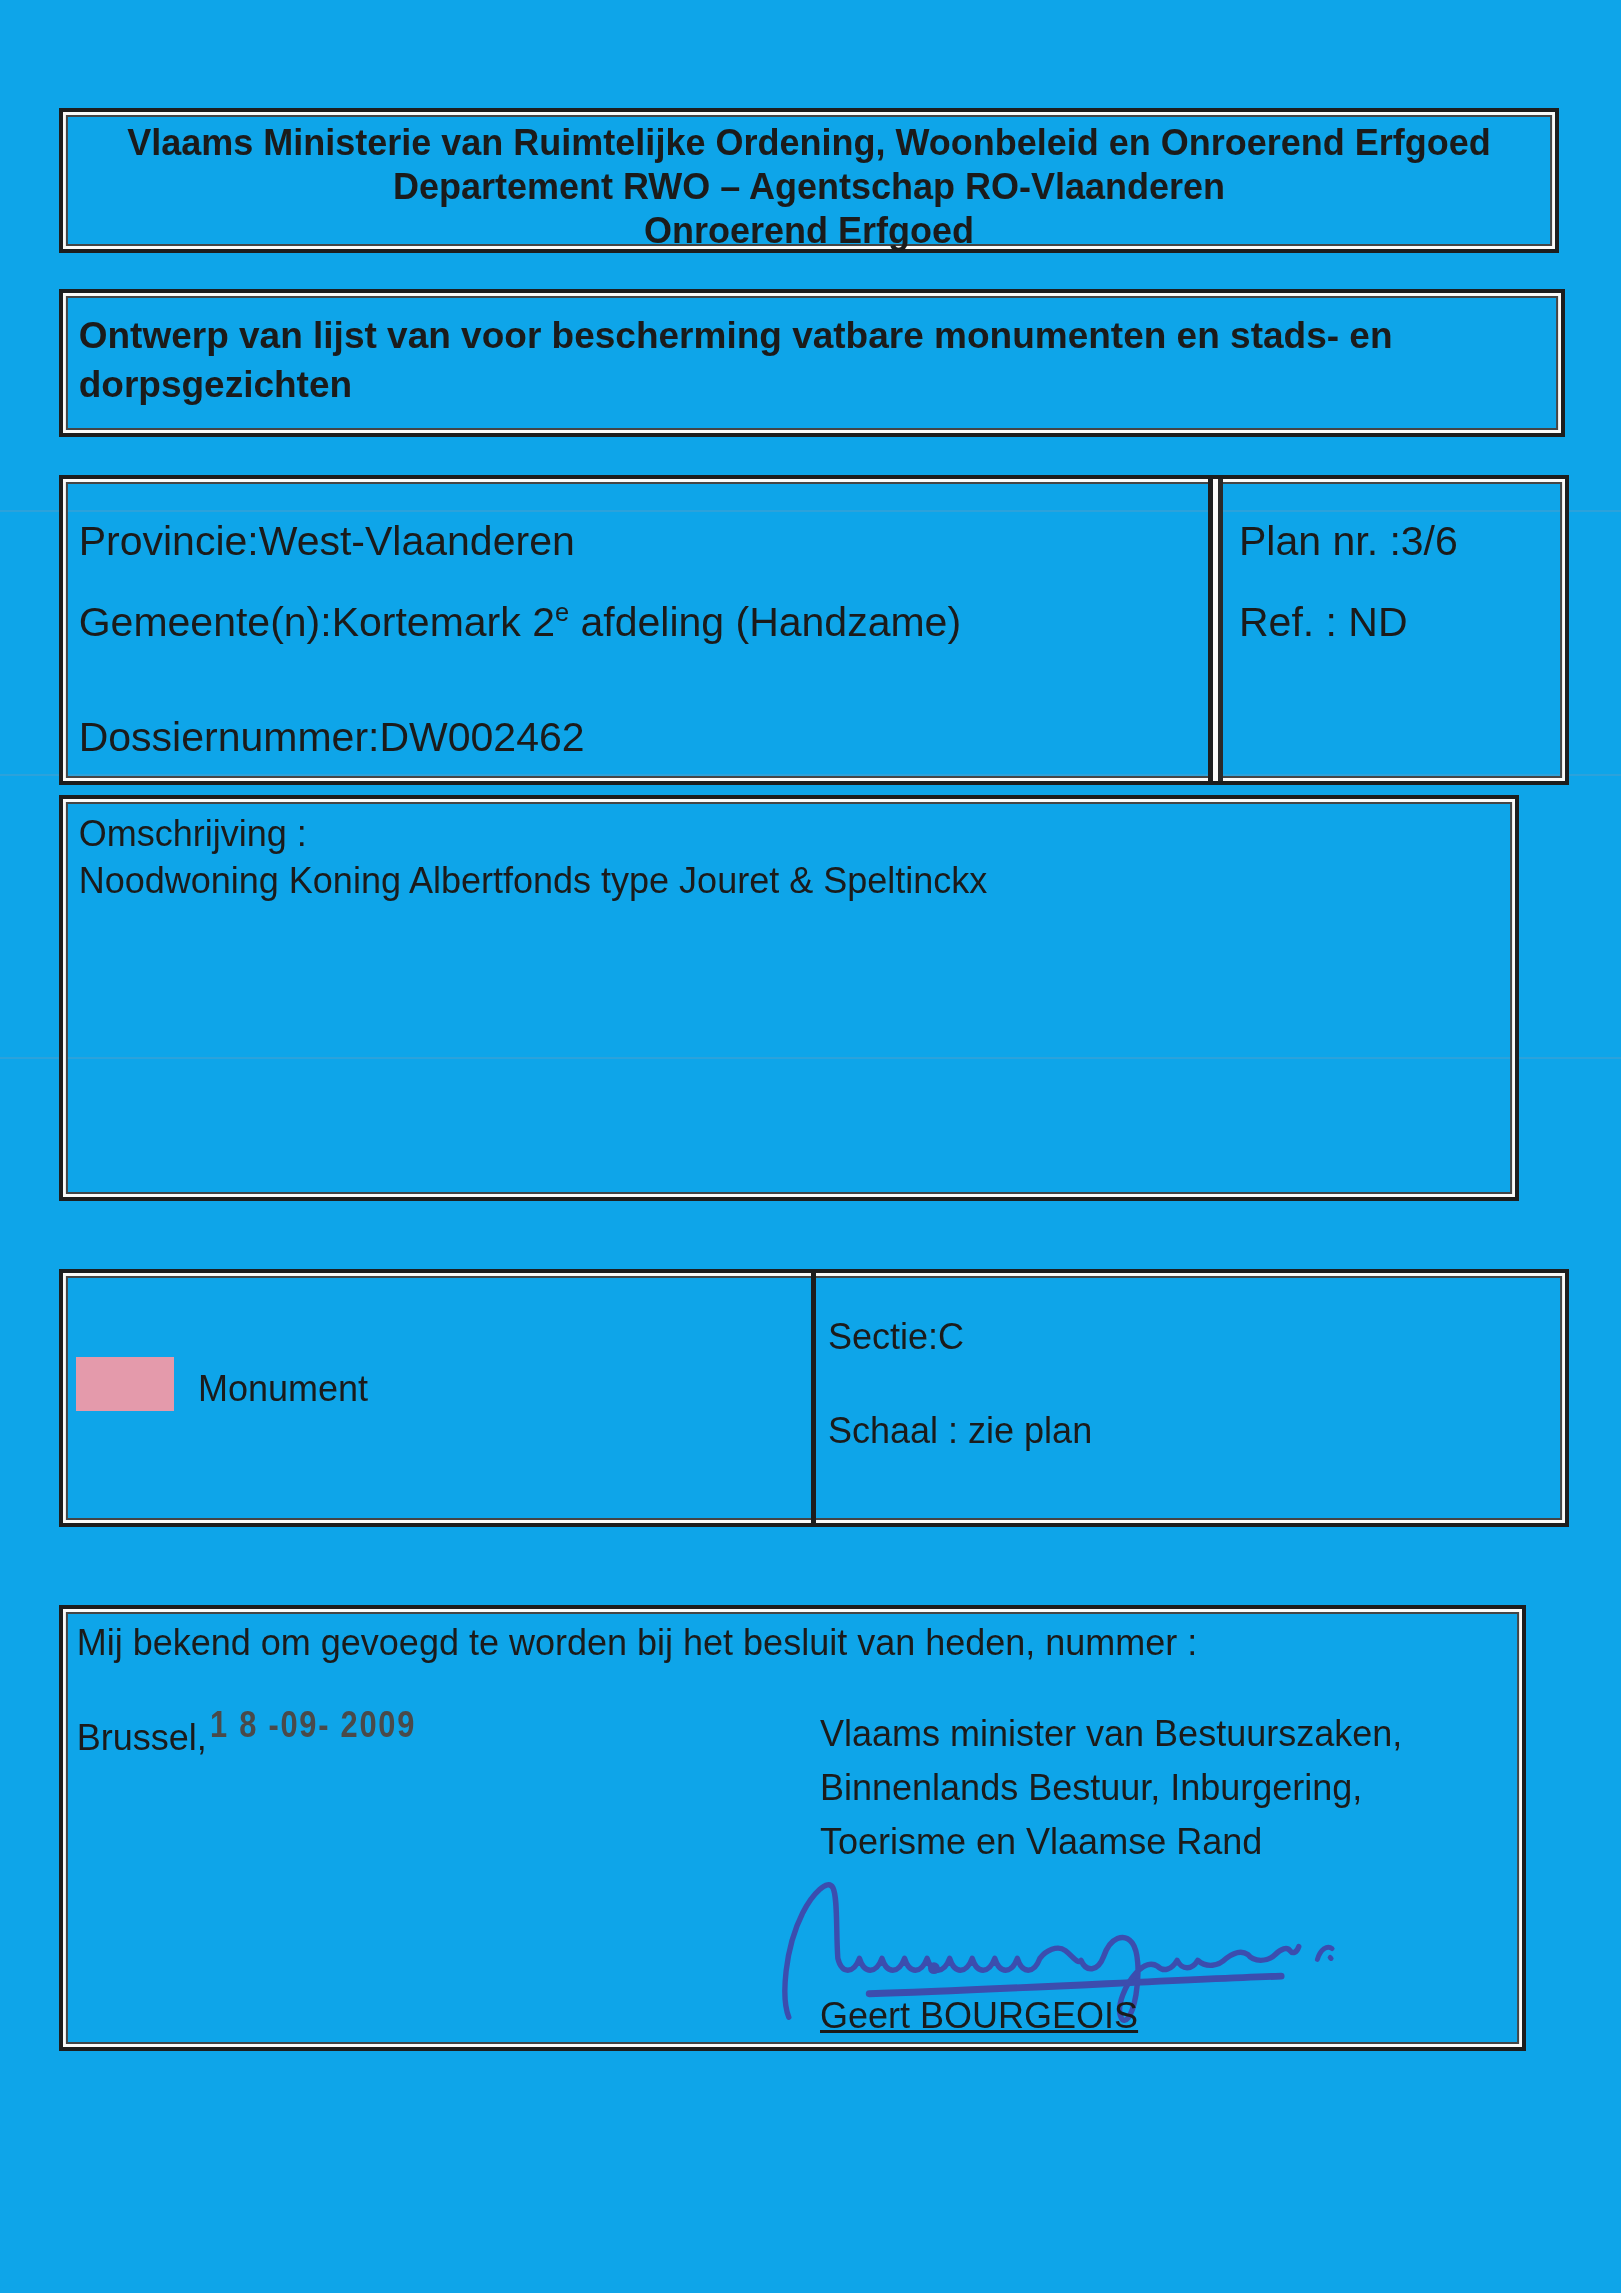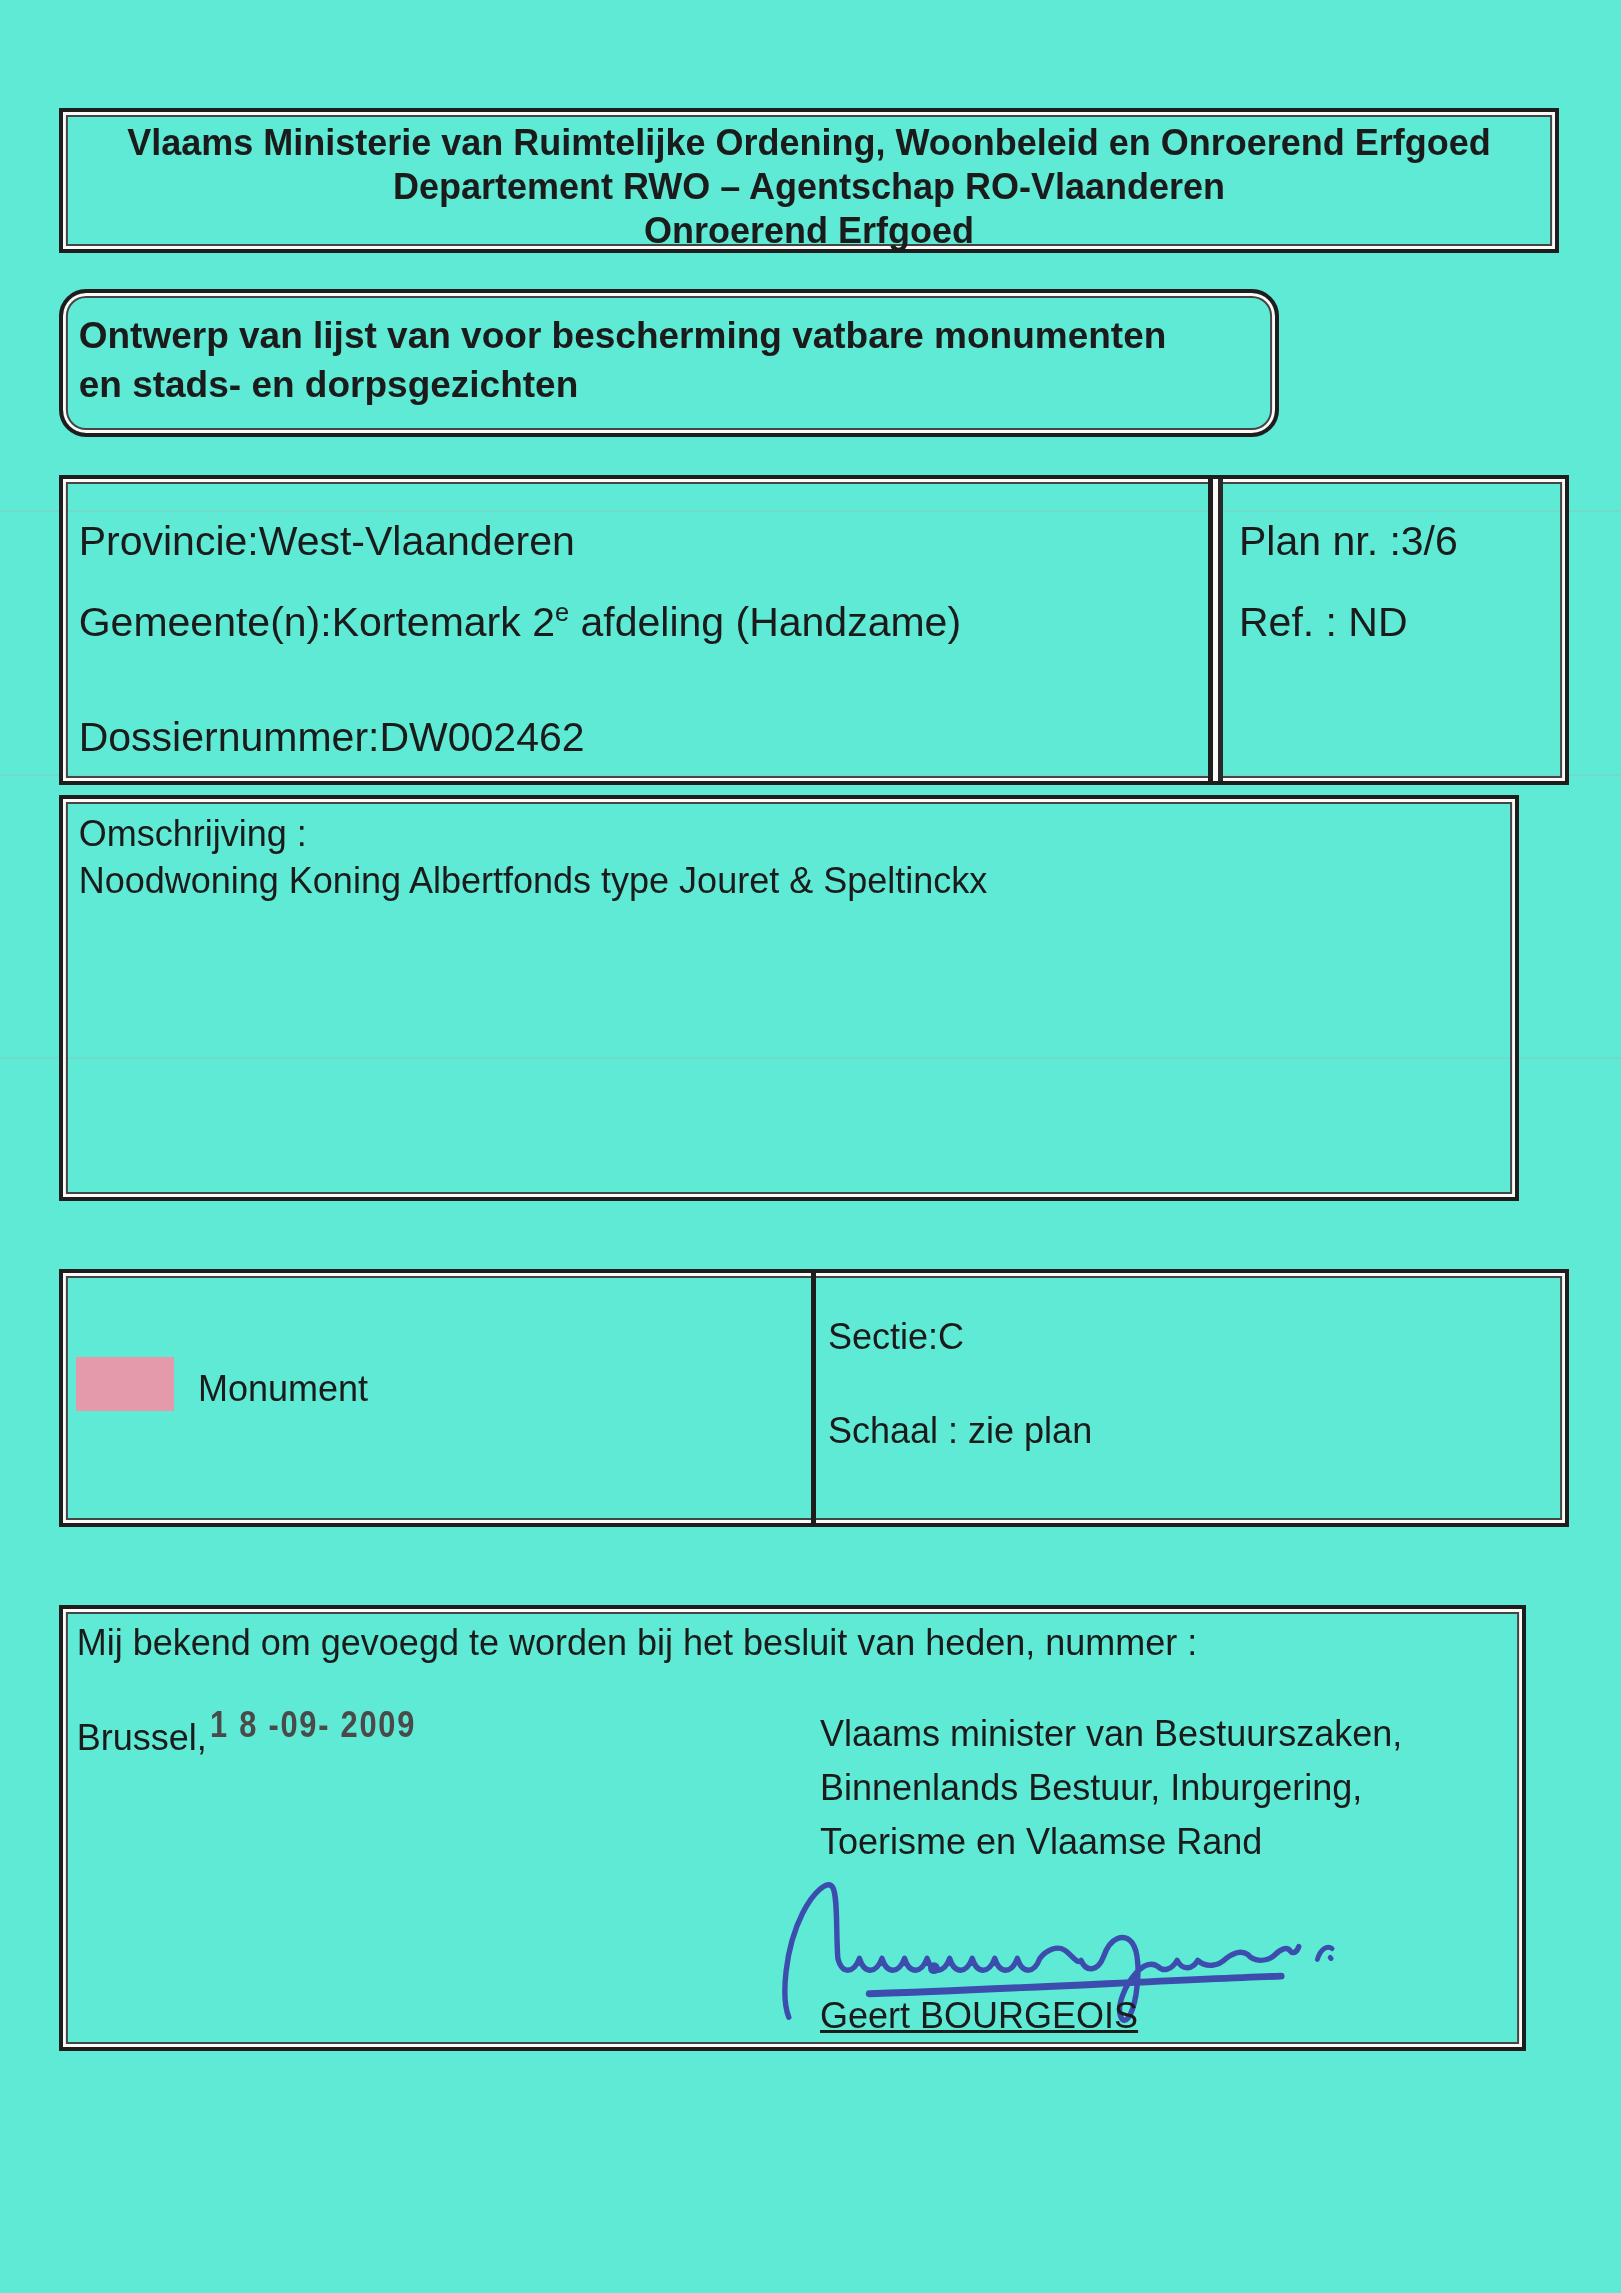--- a/index.html
+++ b/index.html
@@ -1,21 +1,21 @@
 <!DOCTYPE html>
 <html><head>
 <meta charset="utf-8">
 <style>
   html, body { margin:0; padding:0; background:#e8e8e8; }
   .page {
     position: relative;
     width: 1621px;
     height: 2294px;
     margin: 0 auto;
-    background: #5eead4;
+    background: #0ea5e9;
     font-family: "Liberation Sans", sans-serif;
     color: #1b1b1b;
     overflow: hidden;
   }
   .box {
     position: absolute;
     left: 59px;
     box-sizing: border-box;
     border: 4.9px solid #1d1d1d;
     box-shadow: inset 0 0 0 2.9px #fbfaf8, inset 0 0 0 4.9px #454545;
@@ -25,26 +25,25 @@
 
   #box-header {
     top: 108px; width: 1500px; height: 145px;
     text-align: center;
     font-weight: bold;
     font-size: 36px;
     line-height: 44px;
     padding-top: 8.8px;
   }
   #box-title {
-    top: 289px; width: 1220px; height: 148px;
+    top: 289px; width: 1506px; height: 148px;
     font-weight: bold;
     font-size: 37px;
     line-height: 49px;
     padding: 17.6px 88px 0 15.7px;
-    border-radius: 27px;
   }
   #box-info  { top: 475px;  width: 1510px; height: 310px; font-size: 41px; }
   #box-info .cell-line { left: 15.7px; }
   .info-l1 { top: 39px; }
   .info-l2 { top: 120px; }
   .info-l3 { top: 235px; }
   #info-divider {
     position: absolute; top: 0; bottom: 0; left: 1145px; width: 14.7px;
     background: linear-gradient(to right, #1d1d1d 0 4.9px, #fbfaf8 4.9px 9.8px, #2a2a2a 9.8px 14.7px);
   }

